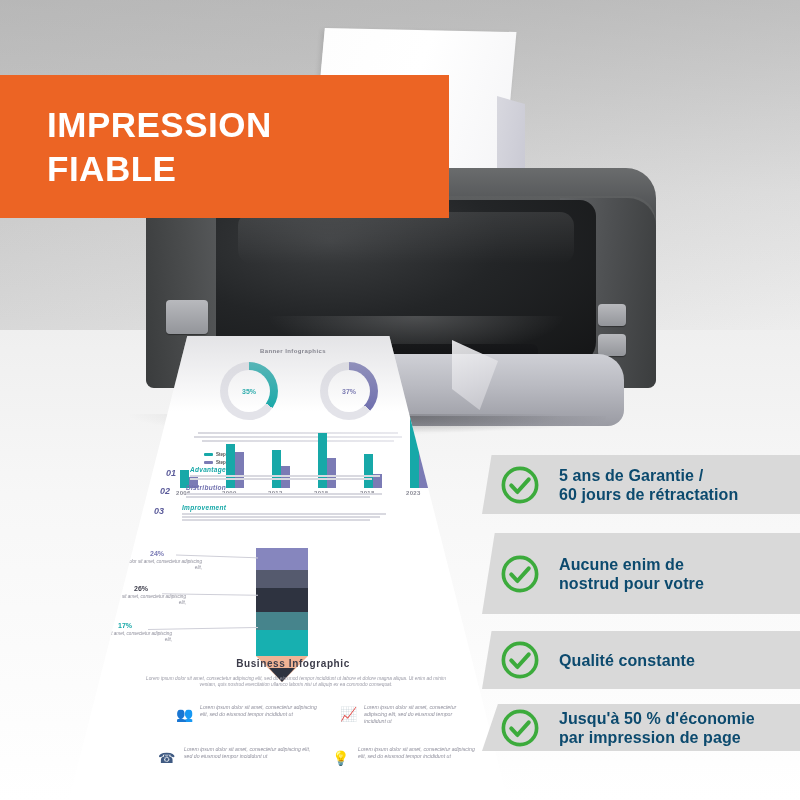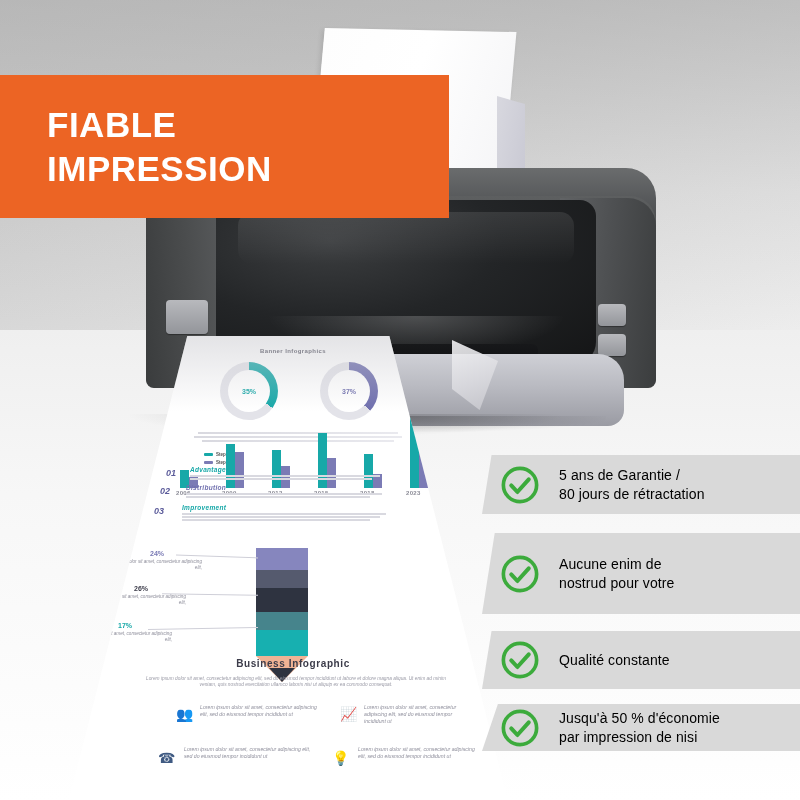--- a/index.html
+++ b/index.html
@@ -211,21 +211,21 @@
   .feat{
     position:absolute;
     background:#d9d9d9;
     display:flex; align-items:center;
     padding-left:17px;
   }
   .feat .check{
     flex:0 0 auto; width:42px; height:42px; margin-right:18px;
   }
   .feat .ftxt{
-    font-size:14px; font-weight:normal; color:#000000; line-height:19px;
+    font-size:16px; font-weight:bold; color:#0c4a6e; line-height:19px;
     letter-spacing:.1px;
   }
   .f1{ left:482px; top:455px; width:318px; height:59px;
        clip-path:polygon(3% 0%, 100% 0%, 100% 100%, 0% 100%); }
   .f2{ left:482px; top:533px; width:318px; height:81px;
        clip-path:polygon(4% 0%, 100% 0%, 100% 100%, 0% 100%); }
   .f3{ left:482px; top:631px; width:318px; height:58px;
        clip-path:polygon(3% 0%, 100% 0%, 100% 100%, 0% 100%); }
   .f4{ left:482px; top:704px; width:318px; height:47px;
        clip-path:polygon(5% 0%, 100% 0%, 100% 100%, 0% 100%); }
@@ -374,32 +374,32 @@
 
       <div class="ficon" style="left:274px; top:414px; color:#7b7bb5;">💡</div>
       <div class="ftext" style="left:300px; top:410px; width:118px;">Lorem ipsum dolor sit amet, consectetur adipiscing elit, sed do eiusmod tempor incididunt ut</div>
 
     </div>
     <div class="sheet-shade"></div>
   </div>
   <div class="sheet-fold"></div>
 
   <div class="banner">
+    <h1>IMPRESSION</h1>
     <h1>FIABLE</h1>
-    <h1>IMPRESSION</h1>
   </div>
 
   <div class="feat f1">
     <svg class="check" viewBox="0 0 48 48">
       <circle cx="24" cy="24" r="19" fill="none" stroke="#3cab3c" stroke-width="4.2"></circle>
       <polyline points="14,24.5 21,32 34,17.5" fill="none" stroke="#3cab3c" stroke-width="4.6" stroke-linecap="round" stroke-linejoin="round"></polyline>
     </svg>
     <div class="ftxt">
       <div>5 ans de Garantie /</div>
-      <div>80 jours de rétractation</div>
+      <div>60 jours de rétractation</div>
     </div>
   </div>
 
   <div class="feat f2">
     <svg class="check" viewBox="0 0 48 48">
       <circle cx="24" cy="24" r="19" fill="none" stroke="#3cab3c" stroke-width="4.2"></circle>
       <polyline points="14,24.5 21,32 34,17.5" fill="none" stroke="#3cab3c" stroke-width="4.6" stroke-linecap="round" stroke-linejoin="round"></polyline>
     </svg>
     <div class="ftxt">
       <div>Aucune enim de</div>
@@ -417,17 +417,17 @@
     </div>
   </div>
 
   <div class="feat f4">
     <svg class="check" viewBox="0 0 48 48">
       <circle cx="24" cy="24" r="19" fill="none" stroke="#3cab3c" stroke-width="4.2"></circle>
       <polyline points="14,24.5 21,32 34,17.5" fill="none" stroke="#3cab3c" stroke-width="4.6" stroke-linecap="round" stroke-linejoin="round"></polyline>
     </svg>
     <div class="ftxt">
       <div>Jusqu'à 50 % d'économie</div>
-      <div>par impression de nisi</div>
+      <div>par impression de page</div>
     </div>
   </div>
 
 </div>
 
 </body></html>

